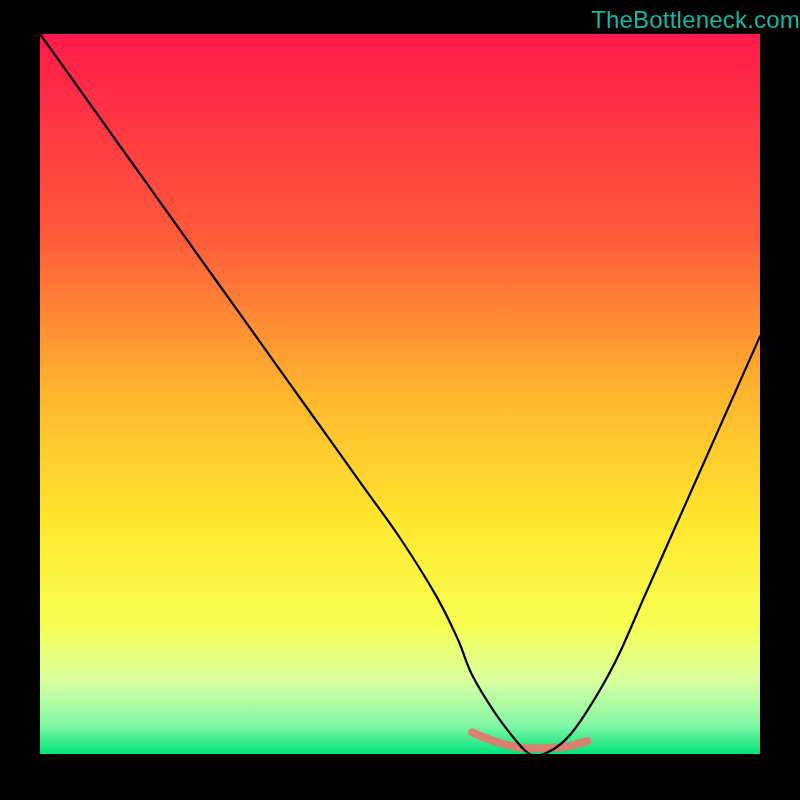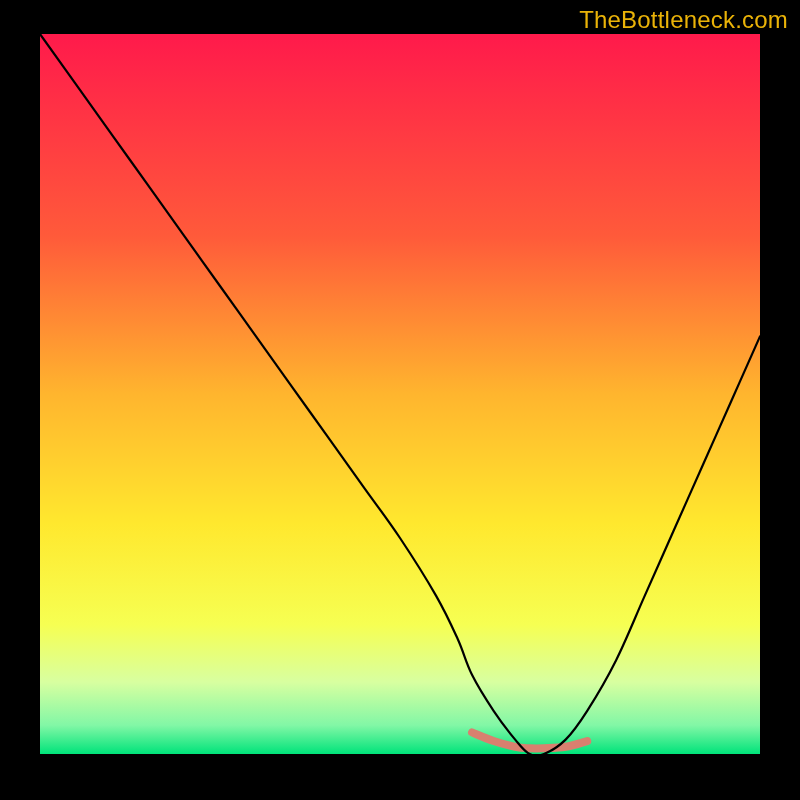--- a/index.html
+++ b/index.html
@@ -13,22 +13,22 @@
   }
   .frame {
     position: relative;
     width: 800px;
     height: 800px;
     background: #000;
   }
   .watermark {
     position: absolute;
     top: 6px;
-    right: 12px;
-    color: #eab308;
+    right: 0;
+    color: #14b8a6;
     font-size: 24px;
     font-weight: 500;
     letter-spacing: 0.2px;
     z-index: 5;
   }
   .plot-wrap {
     position: absolute;
     left: 40px;
     top: 34px;
     width: 720px;

